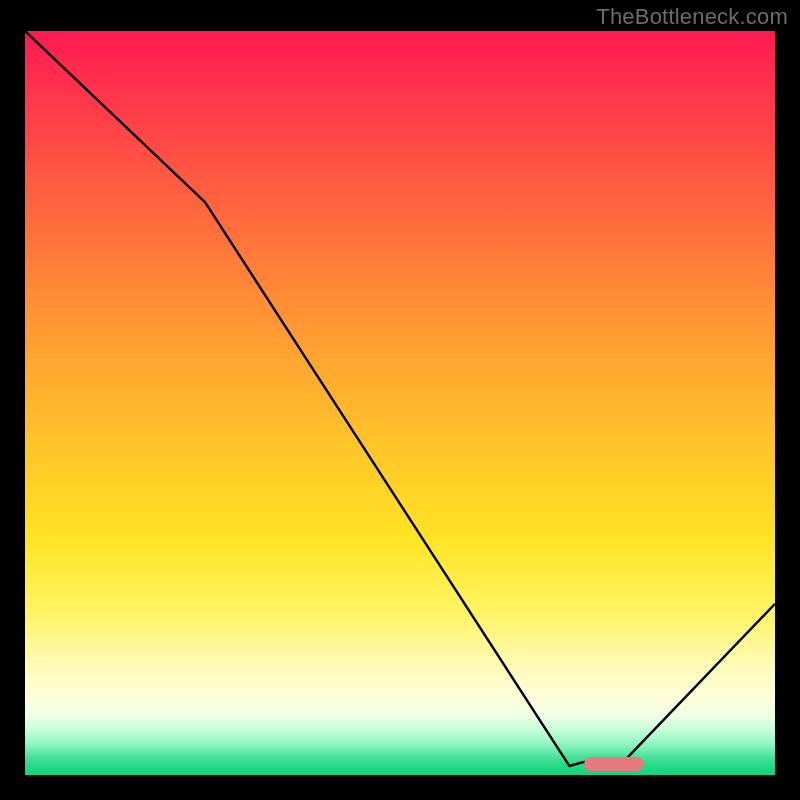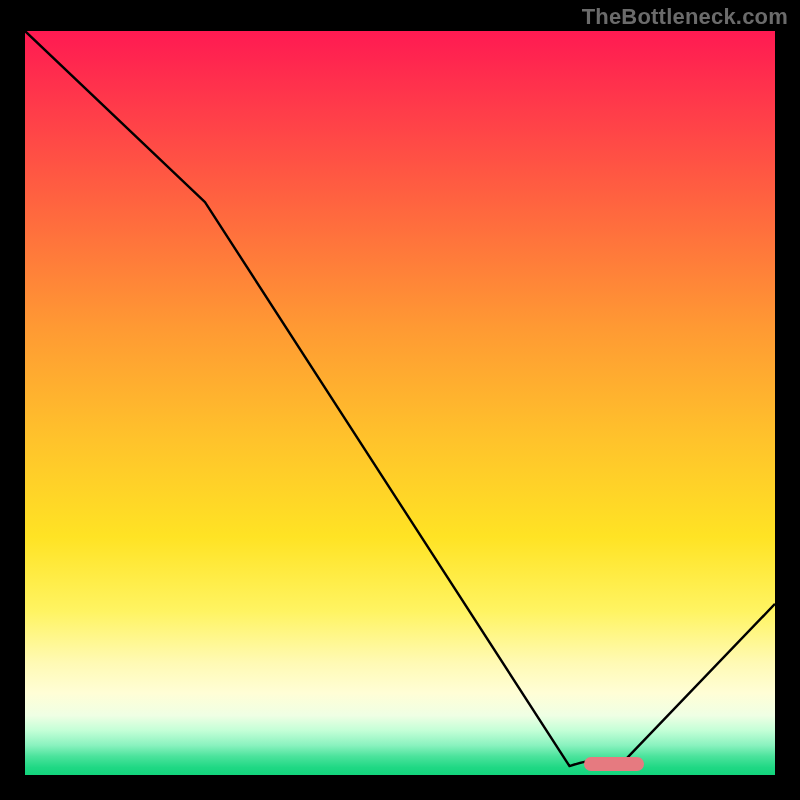--- a/index.html
+++ b/index.html
@@ -15,21 +15,21 @@
     width: 800px;
     height: 800px;
     position: relative;
   }
   .watermark {
     position: absolute;
     top: 4px;
     right: 12px;
     color: #6b6b6b;
     font-size: 22px;
-    font-weight: 700;
+    font-weight: 400;
     letter-spacing: 0.2px;
     z-index: 5;
   }
   .plot {
     position: absolute;
     left: 25px;
     top: 31px;
     width: 750px;
     height: 744px;
     

